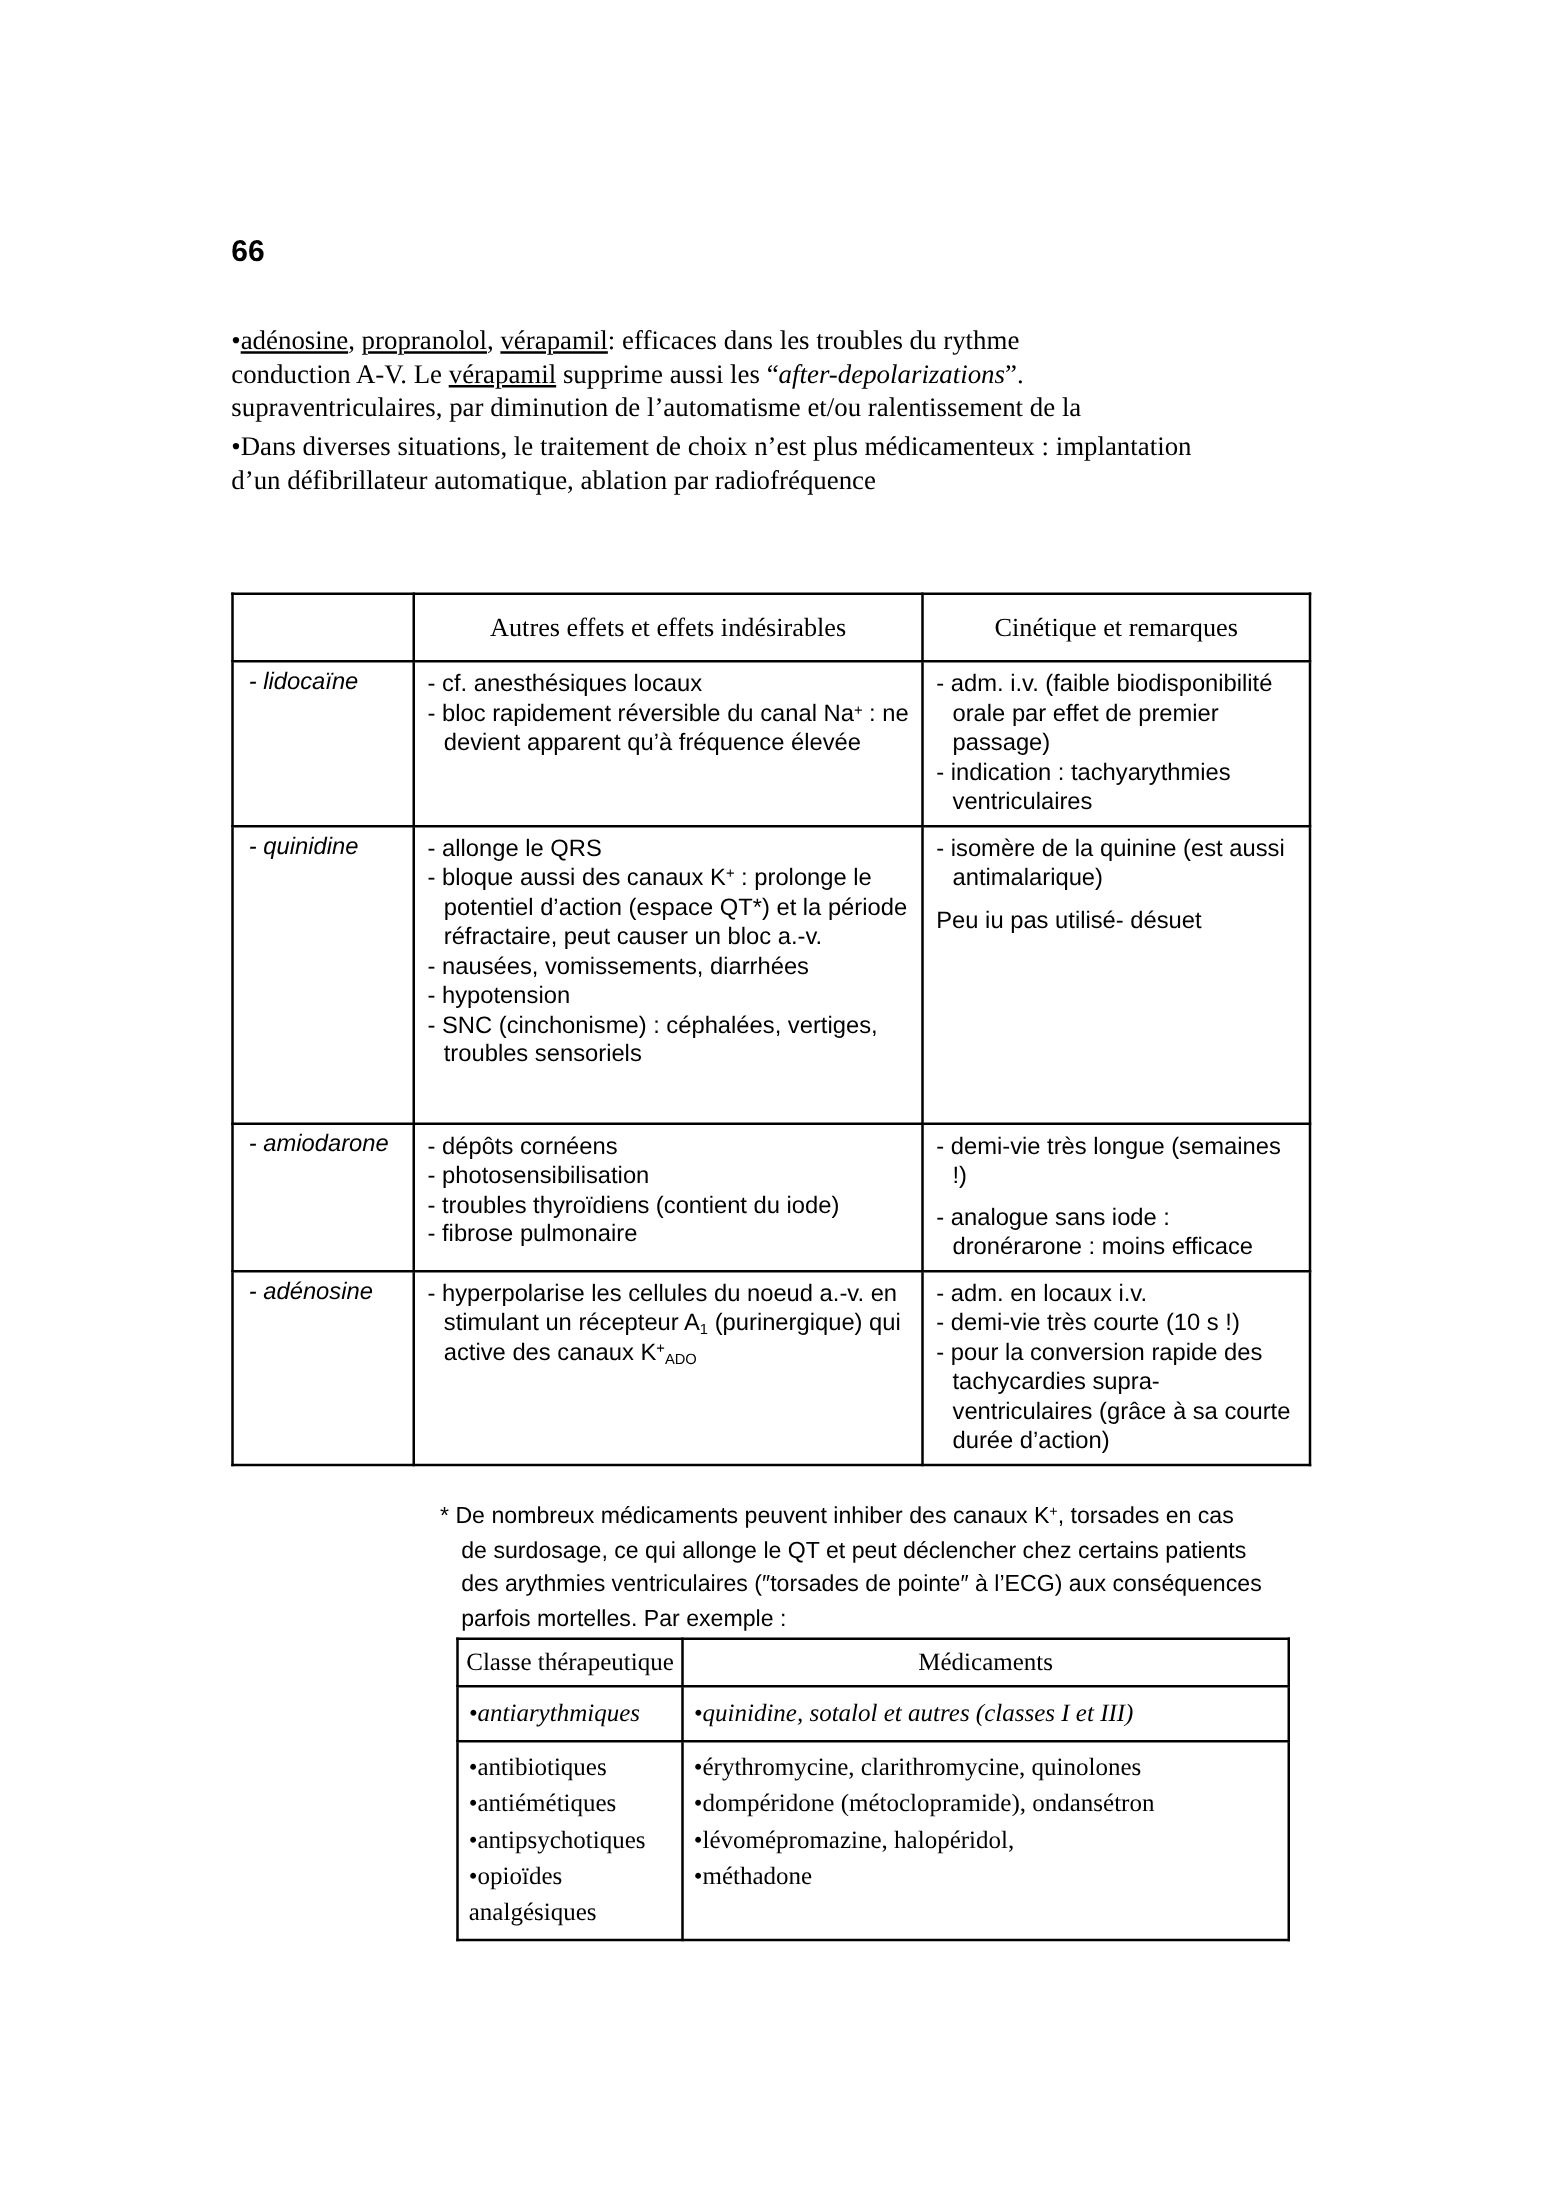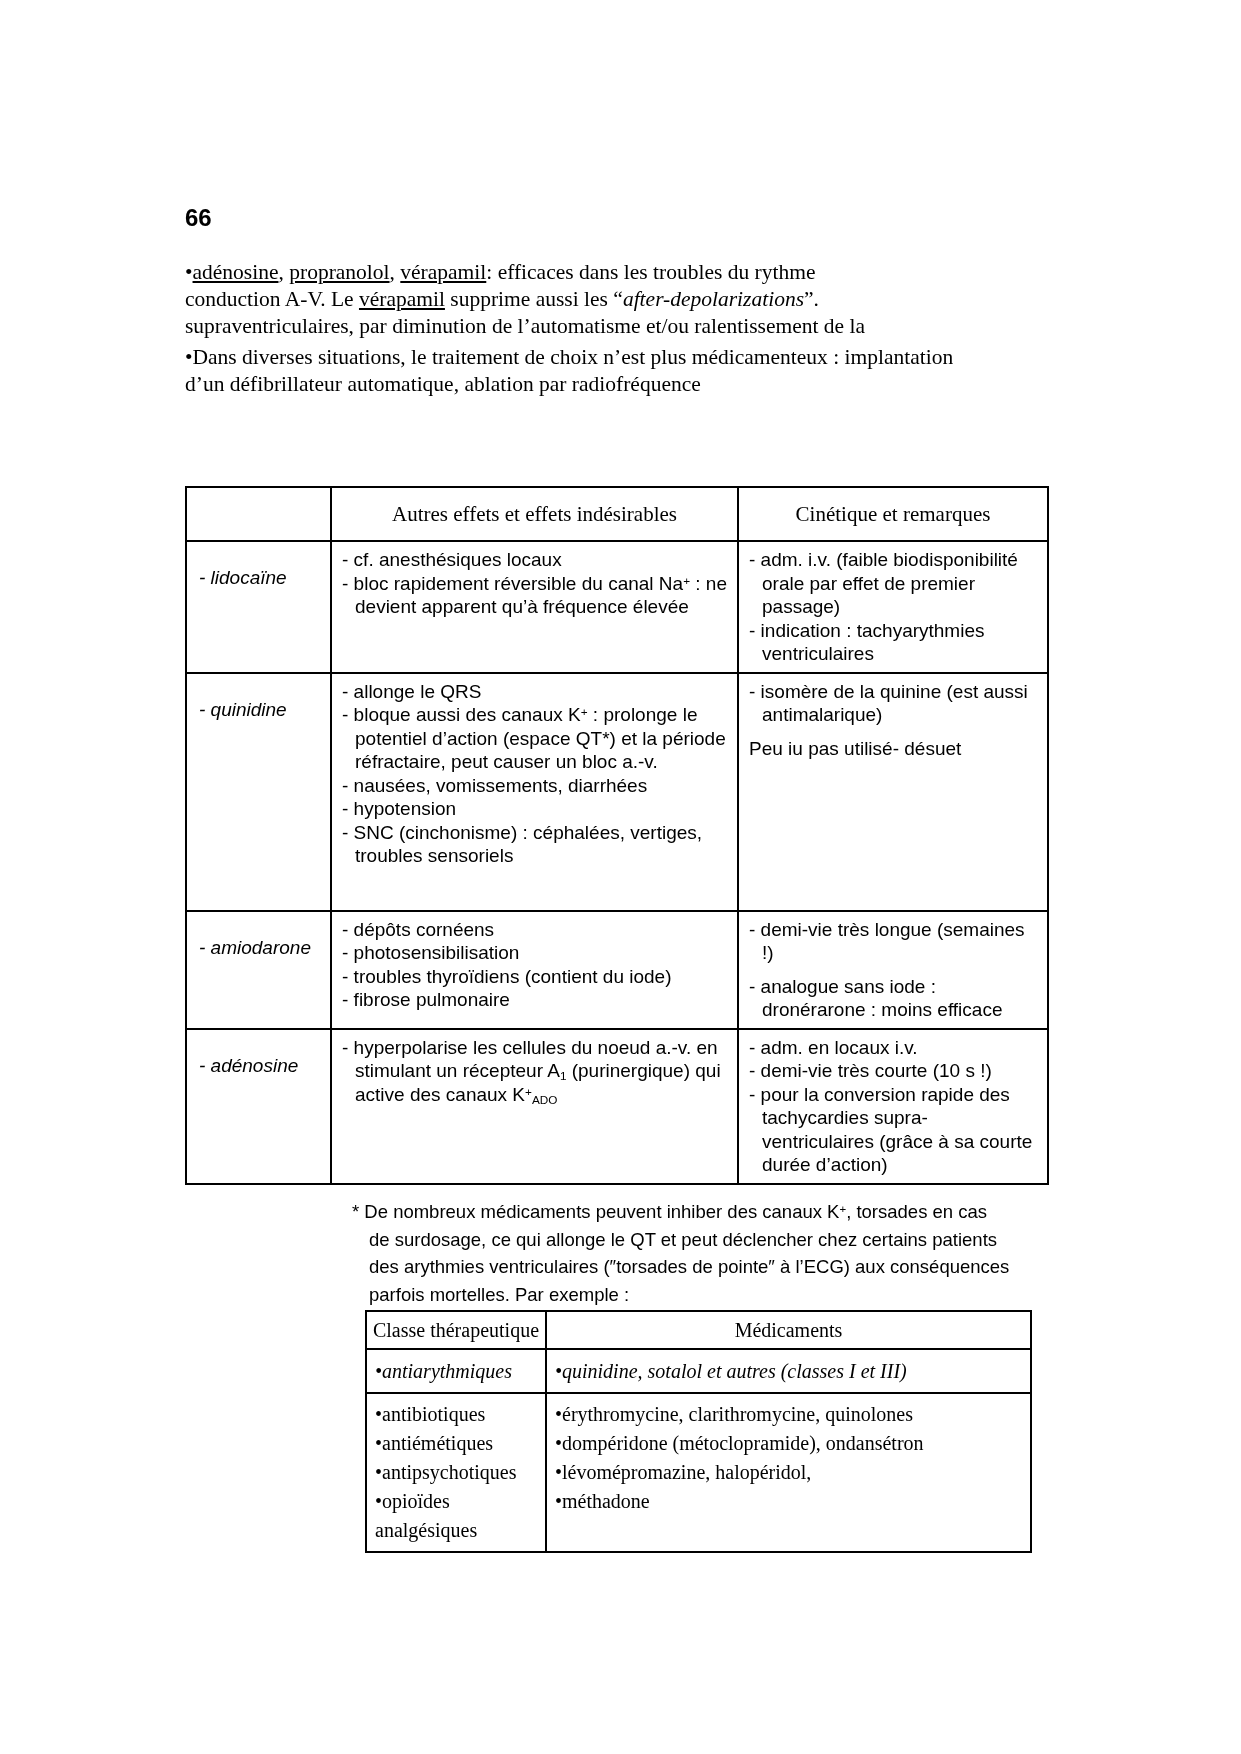--- a/index.html
+++ b/index.html
@@ -5,62 +5,62 @@
   html,body{margin:0;padding:0;background:#e8e8e8;}
   .page{
     position:relative;
     width:1241px;height:1754px;
     background:#ffffff;color:#000;
     margin:0 auto;
     overflow:hidden;
   }
 
   .page-number{
-    position:absolute;left:185px;top:204px;
+    position:absolute;left:185px;top:188px;
     font-family:"Liberation Sans", sans-serif;
     font-weight:bold;font-size:24px;
   }
   .para{
     position:absolute;left:185px;
     font-family:"Liberation Serif", serif;
     font-size:21.5px;line-height:27px;
   }
   #p1{top:259px;width:900px;}
   #p2{top:344px;width:960px;}
 
   .u{text-decoration:underline;}
   .i{font-style:italic;}
   sup{font-size:0.62em;line-height:0;vertical-align:0.45em;}
   sub{font-size:0.62em;line-height:0;vertical-align:-0.25em;}
 
   
   table{border-collapse:collapse;}
   .main-table{
-    position:absolute;left:185px;top:486px;
+    position:absolute;left:185px;top:474px;
     width:862px;table-layout:fixed;
   }
   .main-table th,.main-table td{
     border:2px solid #000;
     vertical-align:top;
     padding:6px 8px 6px 10px;
   }
   .main-table th{
     font-family:"Liberation Serif", serif;
     font-weight:normal;font-size:21px;
     text-align:center;vertical-align:middle;
     padding:10px 4px;
   }
   .main-table td{
     font-family:"Liberation Sans", sans-serif;
     font-size:19px;line-height:23.5px;
   }
   .col-drug{width:145px;}
   .col-effects{width:407px;}
   .col-kinetics{width:310px;}
-  td.drug{font-style:italic;padding-left:12px;padding-top:24px;}
+  td.drug{font-style:italic;padding-left:12px;padding-top:4px;}
   .item{padding-left:13px;text-indent:-13px;}
   .item.nohang{padding-left:0;text-indent:0;}
   .item.gap{margin-top:10px;}
 
   
   .footnote{
     position:absolute;left:352px;top:1198px;width:690px;
     font-family:"Liberation Sans", sans-serif;
     font-size:18.5px;line-height:27.5px;
   }

